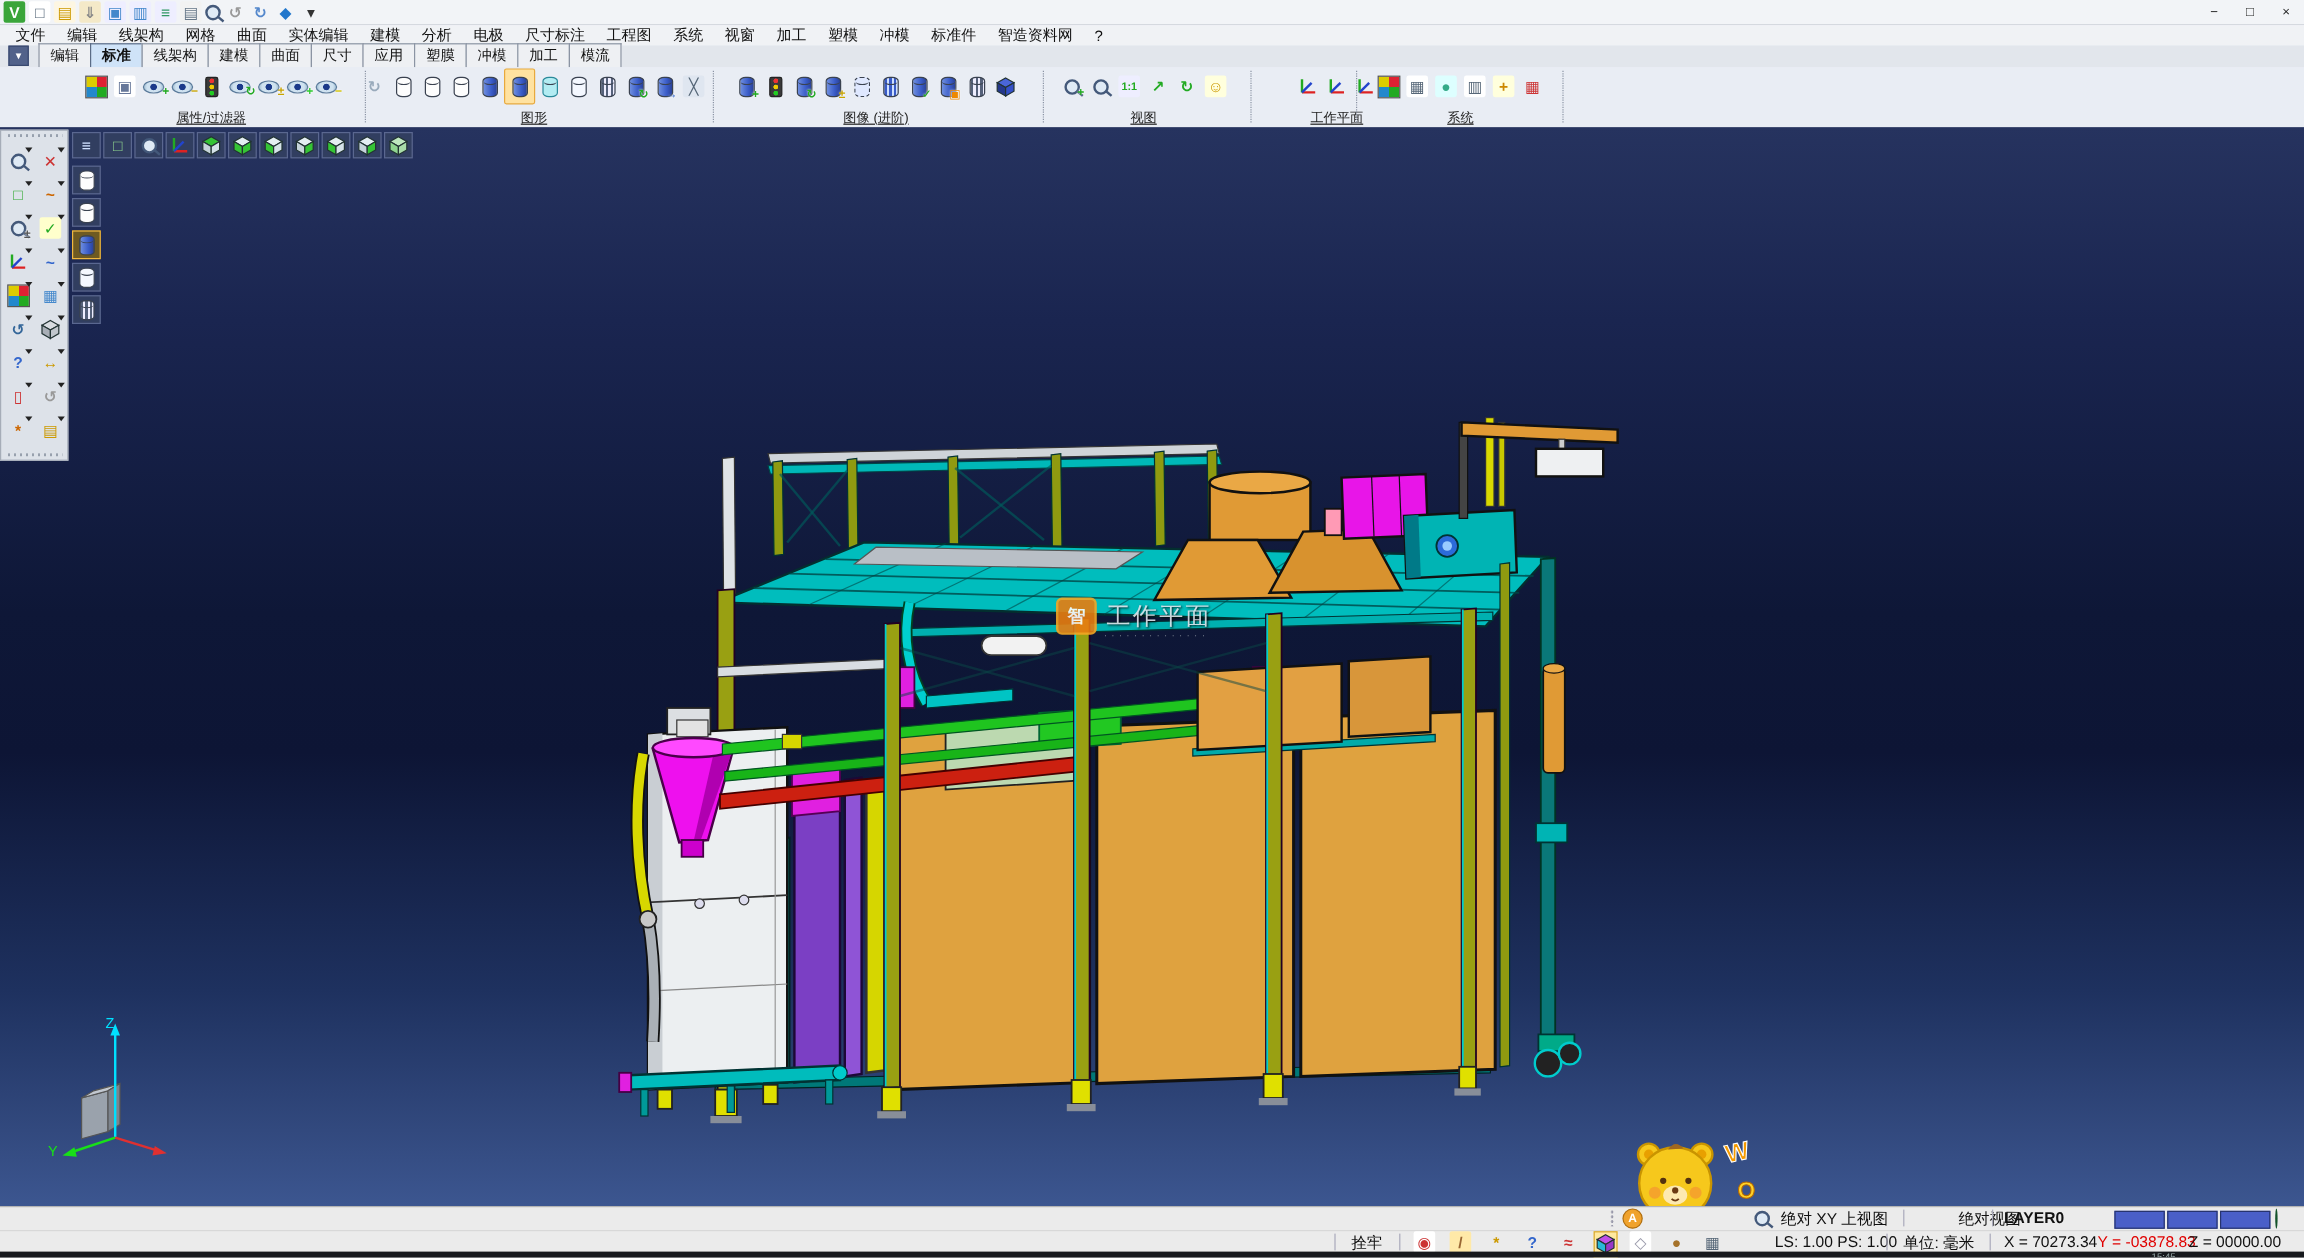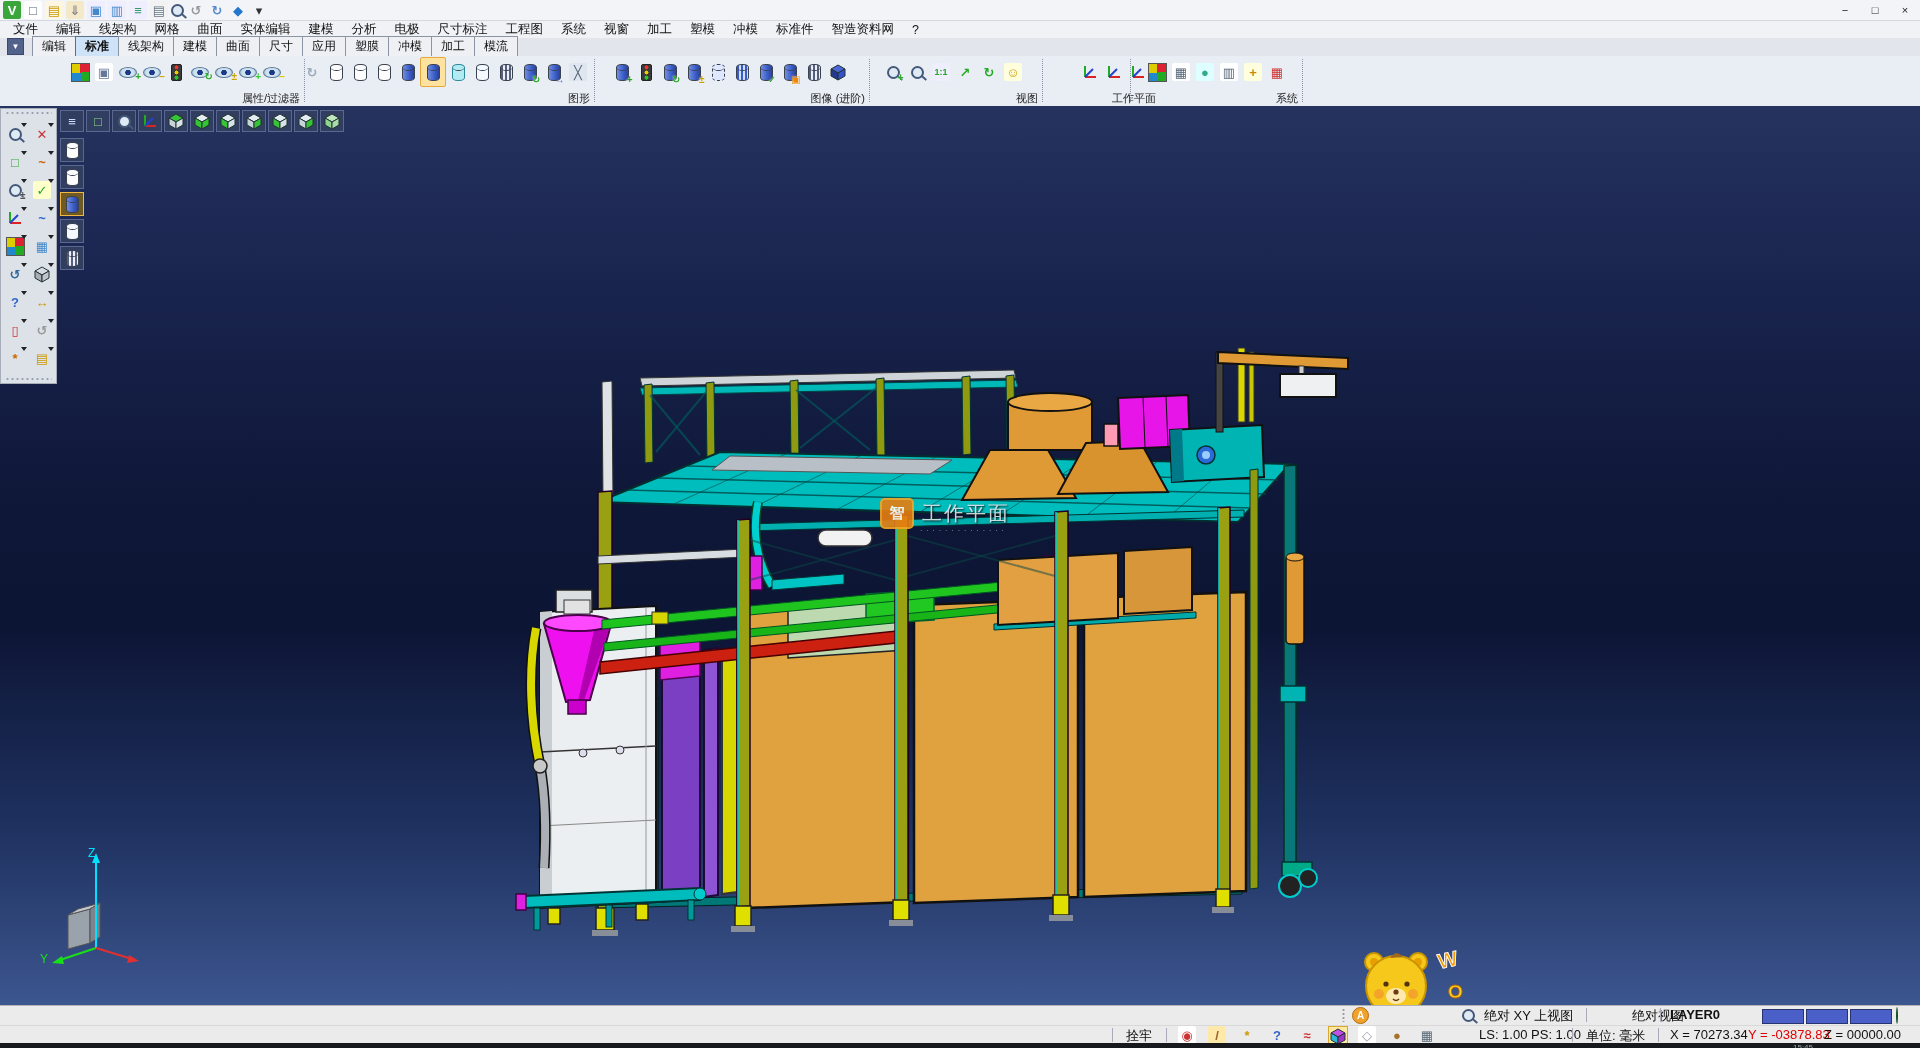--- a/index.html
+++ b/index.html
@@ -18,21 +18,21 @@
   
   .tabrow{position:absolute;left:0;top:38px;width:1920px;height:18px;background:#e2e6ec;display:flex;align-items:flex-end;}
   .tab-dd{width:15px;height:15px;margin:0 0 1px 7px;background:#52628a;color:#fff;font-size:8px;display:flex;align-items:center;justify-content:center;border:1px solid #39496f;}
   .tabs{display:flex;margin-left:8px;}
   .tab{padding:1px 9px;font-size:12px;border:1px solid #8b94a3;border-bottom:none;background:#eef0f3;margin-right:-1px;}
   .tab.active{background:#cfe3f8;border-color:#5a6c86;font-weight:bold;}
   
   .ribbon{position:absolute;left:0;top:56px;width:1920px;height:50px;background:#e9edf4;border-bottom:1px solid #a8b0bd;}
   .rgroup{position:absolute;top:0;height:49px;display:flex;flex-direction:column;justify-content:space-between;}
   .ricons{display:flex;align-items:center;justify-content:center;height:32px;}
-  .rlabel{font-size:11px;color:#222;text-align:right;height:14px;}
+  .rlabel{font-size:11px;color:#222;text-align:center;height:14px;text-decoration:underline;}
   .rsep{position:absolute;top:3px;height:43px;border-left:1px dotted #8a93a3;}
   .icell{width:24px;height:28px;display:flex;align-items:center;justify-content:center;position:relative;}
   .icell.sel{background:#ffe2a0;border:1px solid #e8a93c;border-radius:2px;}
   
   .ic{display:inline-flex;align-items:center;justify-content:center;font-size:13px;font-weight:bold;line-height:1;position:relative;}
   .ic-sq{width:18px;height:18px;border-radius:2px;}
   .ic-cyl{width:11px;height:15px;border:1px solid #3a4250;border-radius:5.5px/3.5px;background:#fff;position:relative;}
   .ic-cyl::before{content:"";position:absolute;left:0;right:0;top:0;height:5px;border-bottom:1px solid #3a4250;border-radius:50%;}
   .cv-outline{background:#fdfdfd;}
   .cv-blue{background:linear-gradient(90deg,#6f8fe0,#3a5cc8 60%,#2a4298);}

